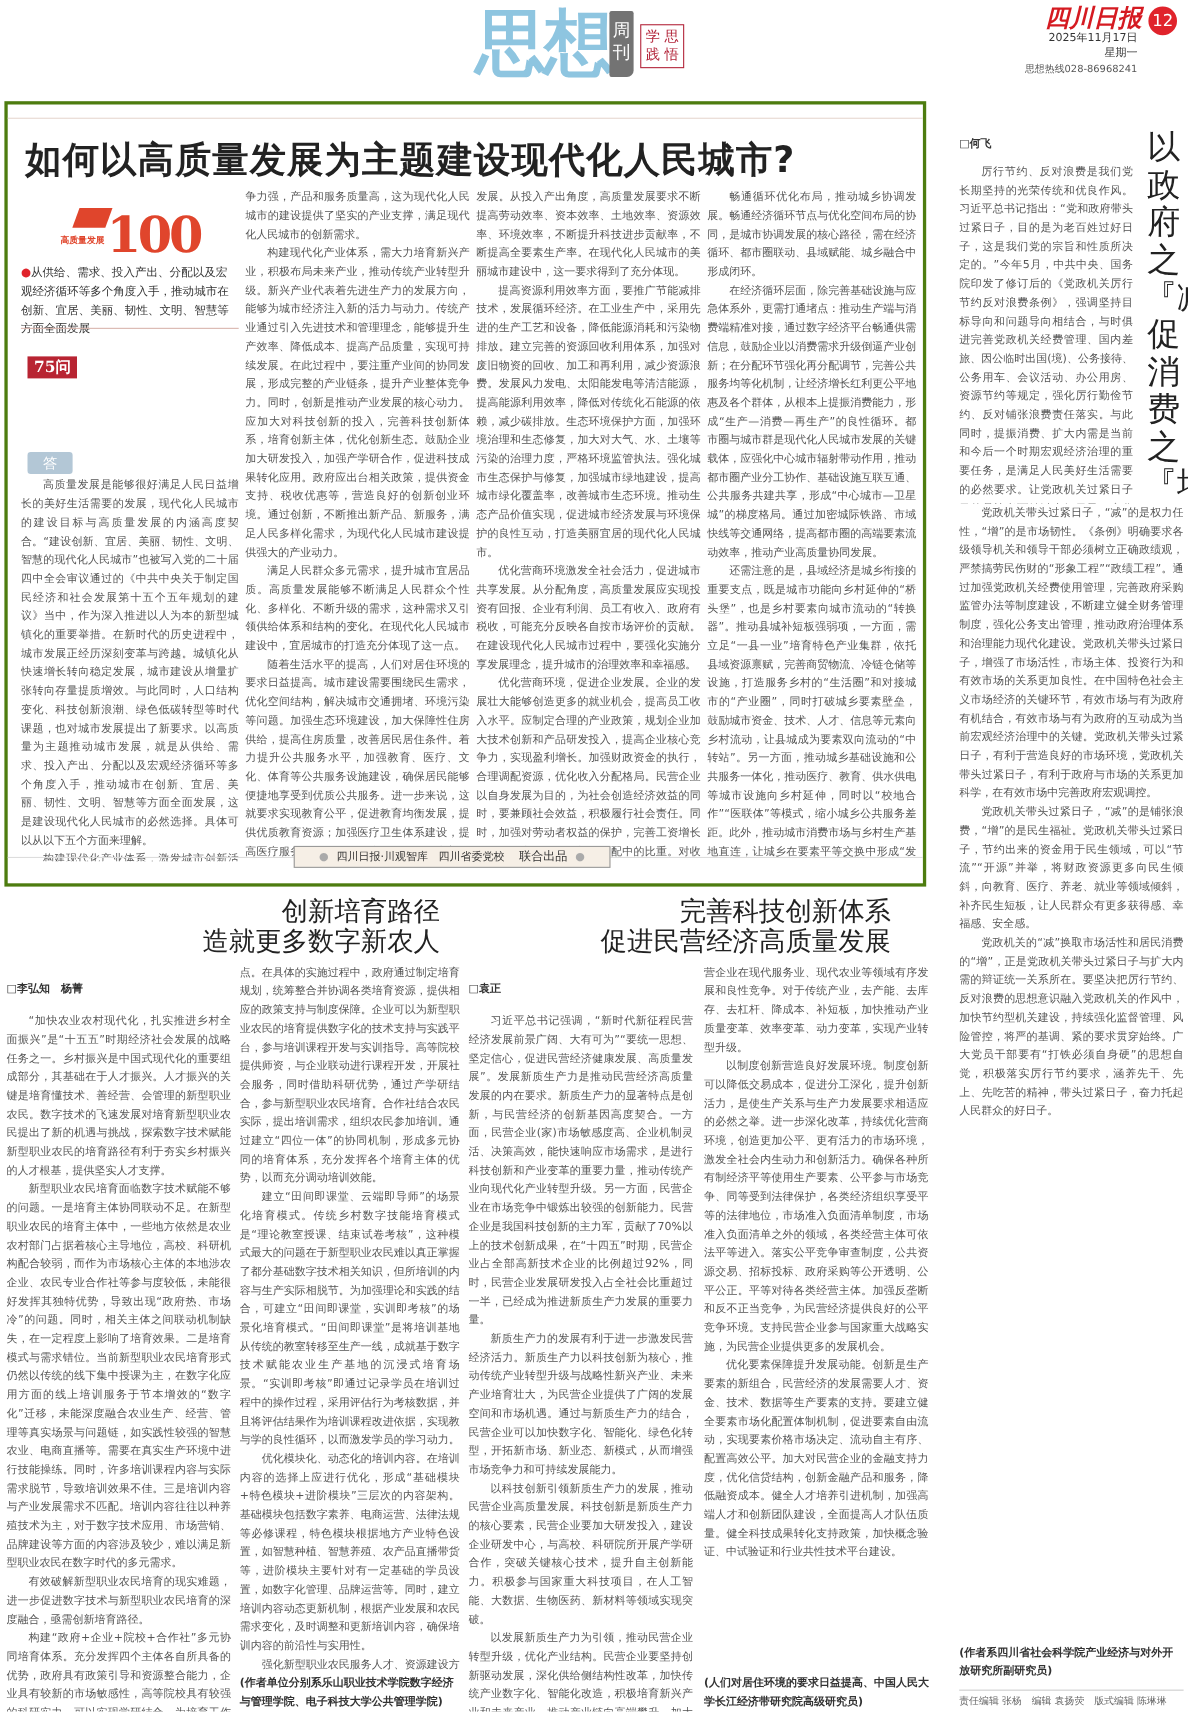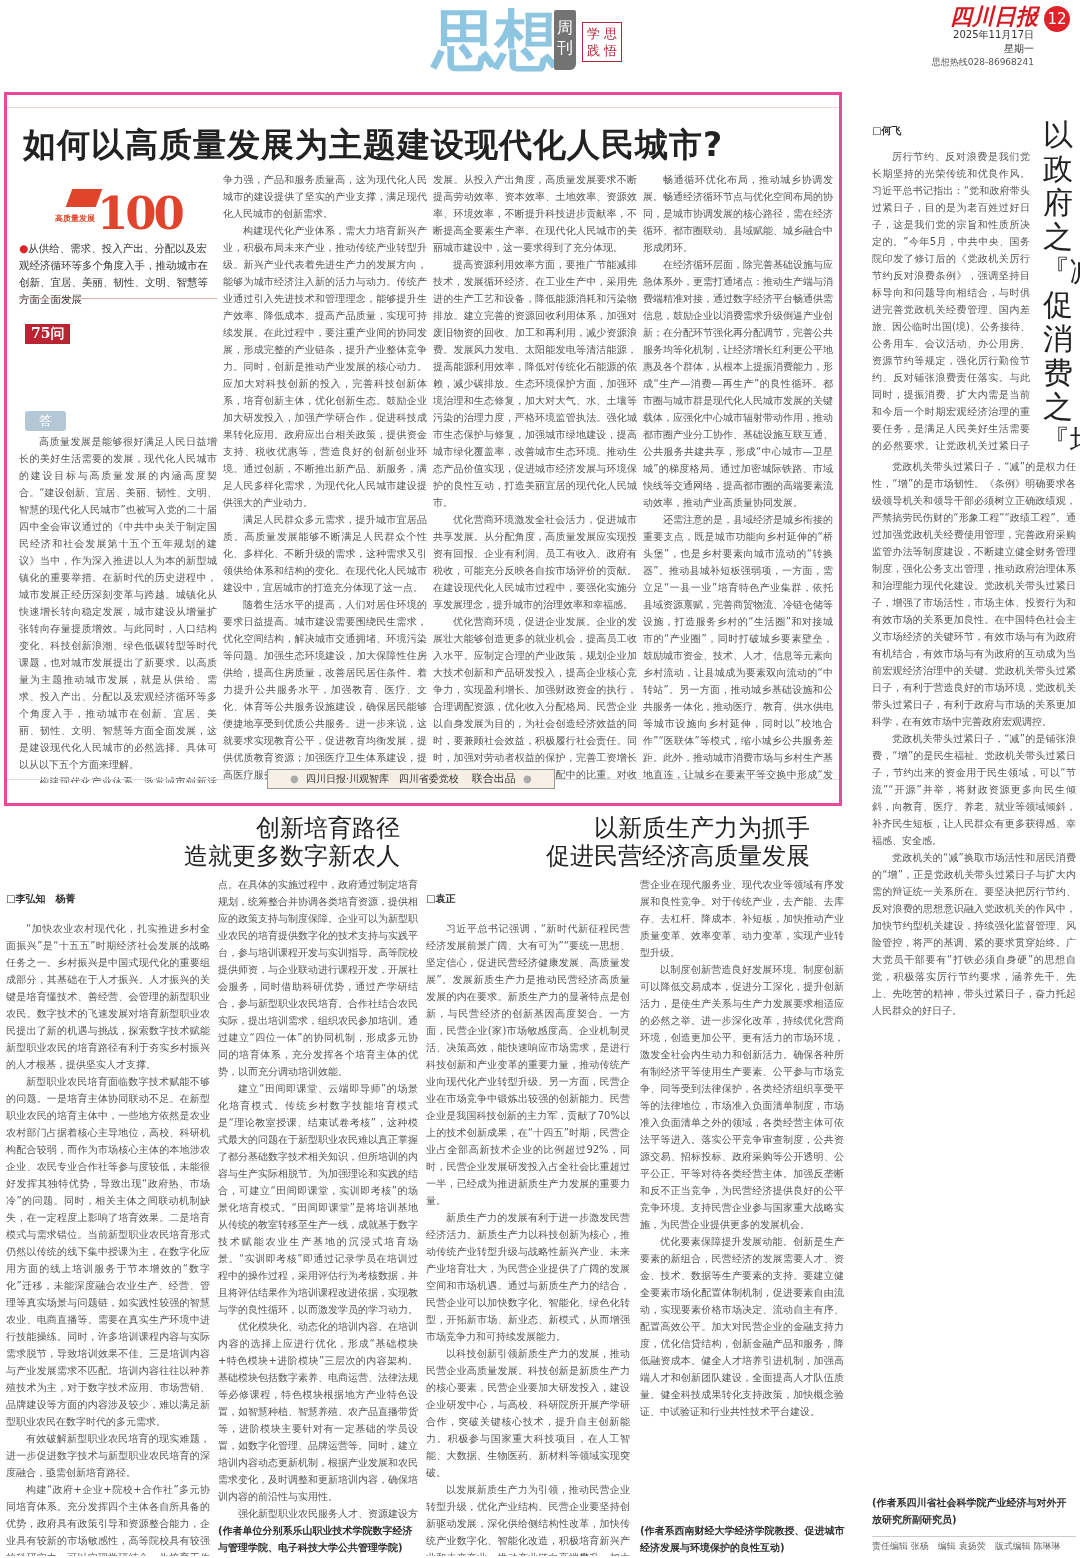--- a/index.html
+++ b/index.html
@@ -10,21 +10,21 @@
   .masthead { position: absolute; left: 0; top: 0; width: 1080px; height: 88px; }
   .mh-title { position: absolute; left: 432px; top: 4px; font-family: "DejaVu Serif", serif; font-size: 64px; font-weight: bold; color: #8ec5e0; letter-spacing: -2px; line-height: 72px; }
   .mh-weekly { position: absolute; left: 554px; top: 10px; width: 22px; height: 60px; background: #737373; color: #fff; font-size: 16px; line-height: 20px; text-align: center; padding-top: 8px; border-radius: 2px 2px 6px 2px; }
   .mh-seal { position: absolute; left: 582px; top: 22px; width: 40px; height: 40px; border: 1.5px solid #b3263b; color: #b3263b; font-size: 13px; line-height: 17px; display: grid; grid-template-columns: 1fr 1fr; text-align: center; padding: 2px; font-family: "DejaVu Serif", serif; }
   .mh-paper { position: absolute; left: 950px; top: 2px; font-family: "DejaVu Serif", serif; font-style: italic; font-weight: bold; font-size: 22px; color: #d51a21; }
   .mh-page { position: absolute; left: 1044px; top: 6px; width: 26px; height: 26px; border-radius: 50%; background: #e0232b; color: #fff; font-size: 15px; line-height: 26px; text-align: center; }
   .mh-date { position: absolute; right: 46px; top: 28px; font-size: 10px; color: #333; text-align: right; line-height: 14px; }
   .mh-hotline { position: absolute; right: 46px; top: 56px; font-size: 9px; color: #555; }
 
   
-  .feature { position: absolute; left: 4px; top: 92px; width: 838px; height: 714px; border: 3px solid #ec4899; background: #fff; }
+  .feature { position: absolute; left: 4px; top: 92px; width: 838px; height: 714px; border: 3px solid #4d7c0f; background: #fff; }
   .feature-topline { position: absolute; left: 0; right: 0; top: 12px; height: 1px; background: #e6d8d0; }
   .feature-title { position: absolute; left: 16px; top: 28px; font-size: 33px; font-weight: bold; color: #222; letter-spacing: 1px; white-space: nowrap; }
   .logo100 { position: absolute; left: 48px; top: 88px; width: 112px; height: 52px; }
   .logo-tag { position: absolute; left: 0; top: 30px; font-size: 8px; color: #e0452c; font-weight: bold; }
   .logo-num { position: absolute; left: 42px; top: 4px; font-size: 45px; font-weight: bold; color: #e0452c; font-family: "DejaVu Serif", serif; letter-spacing: -3px; }
   .logo-flag { position: absolute; left: 14px; top: 6px; width: 30px; height: 18px; background: #e0452c; transform: skewX(-20deg); }
   .summary { position: absolute; left: 12px; top: 145px; width: 198px; font-size: 10.5px; line-height: 17px; color: #333; }
   .summary .dot { color: #e0232b; }
   .summary-rule { position: absolute; left: 12px; top: 203px; width: 198px; height: 1px; background: #d9b5ad; }
   .q-badge { position: absolute; left: 18px; top: 206px; background: #b82432; color: #fff; font-family: "DejaVu Serif", serif; font-weight: bold; font-size: 14px; padding: 1px 6px; margin-top: 23px; }
@@ -167,28 +167,28 @@
 </div>
 <div class="col lc2">
   <p style="text-indent:0">点。在具体的实施过程中，政府通过制定培育规划，统筹整合并协调各类培育资源，提供相应的政策支持与制度保障。企业可以为新型职业农民的培育提供数字化的技术支持与实践平台，参与培训课程开发与实训指导。高等院校提供师资，与企业联动进行课程开发，开展社会服务，同时借助科研优势，通过产学研结合，参与新型职业农民培育。合作社结合农民实际，提出培训需求，组织农民参加培训。通过建立“四位一体”的协同机制，形成多元协同的培育体系，充分发挥各个培育主体的优势，以而充分调动培训效能。</p>
   <p>建立“田间即课堂、云端即导师”的场景化培育模式。传统乡村数字技能培育模式是“理论教室授课、结束试卷考核”，这种模式最大的问题在于新型职业农民难以真正掌握了都分基础数字技术相关知识，但所培训的内容与生产实际相脱节。为加强理论和实践的结合，可建立“田间即课堂，实训即考核”的场景化培育模式。“田间即课堂”是将培训基地从传统的教室转移至生产一线，成就基于数字技术赋能农业生产基地的沉浸式培育场景。“实训即考核”即通过记录学员在培训过程中的操作过程，采用评估行为考核数据，并且将评估结果作为培训课程改进依据，实现教与学的良性循环，以而激发学员的学习动力。</p>
   <p>优化模块化、动态化的培训内容。在培训内容的选择上应进行优化，形成“基础模块+特色模块+进阶模块”三层次的内容架构。基础模块包括数字素养、电商运营、法律法规等必修课程，特色模块根据地方产业特色设置，如智慧种植、智慧养殖、农产品直播带货等，进阶模块主要针对有一定基础的学员设置，如数字化管理、品牌运营等。同时，建立培训内容动态更新机制，根据产业发展和农民需求变化，及时调整和更新培训内容，确保培训内容的前沿性与实用性。</p>
   <p>强化新型职业农民服务人才、资源建设方面，通过一系列组合拳打造一支懂技术、善经营、会管理的新型职业农民队伍，让更多的“新农人”在广袤乡野中脱颖而出，从而为推进乡村全面振兴注入源头活水。</p>
 </div>
 <div class="foot-note fn-left">(作者单位分别系乐山职业技术学院数字经济与管理学院、电子科技大学公共管理学院)</div>
 
 <div class="headline hl-right">
-  <div>以新质生产力为抓手</div>
+  <div>完善科技创新体系</div>
   <div>促进民营经济高质量发展</div>
 </div>
 <div class="author au-right">□袁正</div>
 <div class="col lc3">
   <p>习近平总书记强调，“新时代新征程民营经济发展前景广阔、大有可为”“要统一思想、坚定信心，促进民营经济健康发展、高质量发展”。发展新质生产力是推动民营经济高质量发展的内在要求。新质生产力的显著特点是创新，与民营经济的创新基因高度契合。一方面，民营企业(家)市场敏感度高、企业机制灵活、决策高效，能快速响应市场需求，是进行科技创新和产业变革的重要力量，推动传统产业向现代化产业转型升级。另一方面，民营企业在市场竞争中锻炼出较强的创新能力。民营企业是我国科技创新的主力军，贡献了70%以上的技术创新成果，在“十四五”时期，民营企业占全部高新技术企业的比例超过92%，同时，民营企业发展研发投入占全社会比重超过一半，已经成为推进新质生产力发展的重要力量。</p>
   <p>新质生产力的发展有利于进一步激发民营经济活力。新质生产力以科技创新为核心，推动传统产业转型升级与战略性新兴产业、未来产业培育壮大，为民营企业提供了广阔的发展空间和市场机遇。通过与新质生产力的结合，民营企业可以加快数字化、智能化、绿色化转型，开拓新市场、新业态、新模式，从而增强市场竞争力和可持续发展能力。</p>
   <p>以科技创新引领新质生产力的发展，推动民营企业高质量发展。科技创新是新质生产力的核心要素，民营企业要加大研发投入，建设企业研发中心，与高校、科研院所开展产学研合作，突破关键核心技术，提升自主创新能力。积极参与国家重大科技项目，在人工智能、大数据、生物医药、新材料等领域实现突破。</p>
   <p>以发展新质生产力为引领，推动民营企业转型升级，优化产业结构。民营企业要坚持创新驱动发展，深化供给侧结构性改革，加快传统产业数字化、智能化改造，积极培育新兴产业和未来产业，推动产业链向高端攀升。加大对民营企业培育壮大的支持力度，引导民营企业在商业航天、低空经济、深海科技等新兴产业安全健康发展，集群发展；引导民营企业培育生物制造、量子科技、具身智能、6G等未来产业；扶持民</p>
 </div>
 <div class="col lc4">
   <p style="text-indent:0">营企业在现代服务业、现代农业等领域有序发展和良性竞争。对于传统产业，去产能、去库存、去杠杆、降成本、补短板，加快推动产业质量变革、效率变革、动力变革，实现产业转型升级。</p>
   <p>以制度创新营造良好发展环境。制度创新可以降低交易成本，促进分工深化，提升创新活力，是使生产关系与生产力发展要求相适应的必然之举。进一步深化改革，持续优化营商环境，创造更加公平、更有活力的市场环境，激发全社会内生动力和创新活力。确保各种所有制经济平等使用生产要素、公平参与市场竞争、同等受到法律保护，各类经济组织享受平等的法律地位，市场准入负面清单制度，市场准入负面清单之外的领域，各类经营主体可依法平等进入。落实公平竞争审查制度，公共资源交易、招标投标、政府采购等公开透明、公平公正。平等对待各类经营主体。加强反垄断和反不正当竞争，为民营经济提供良好的公平竞争环境。支持民营企业参与国家重大战略实施，为民营企业提供更多的发展机会。</p>
   <p>优化要素保障提升发展动能。创新是生产要素的新组合，民营经济的发展需要人才、资金、技术、数据等生产要素的支持。要建立健全要素市场化配置体制机制，促进要素自由流动，实现要素价格市场决定、流动自主有序、配置高效公平。加大对民营企业的金融支持力度，优化信贷结构，创新金融产品和服务，降低融资成本。健全人才培养引进机制，加强高端人才和创新团队建设，全面提高人才队伍质量。健全科技成果转化支持政策，加快概念验证、中试验证和行业共性技术平台建设。</p>
 </div>
-<div class="foot-note fn-right">(作者系西南财经大学经济学院教授、促进城市经济发展与环境保护的良性互动)</div>
+<div class="foot-note fn-right">(人们对居住环境的要求日益提高、中国人民大学长江经济带研究院高级研究员)</div>
 
 </body></html>

